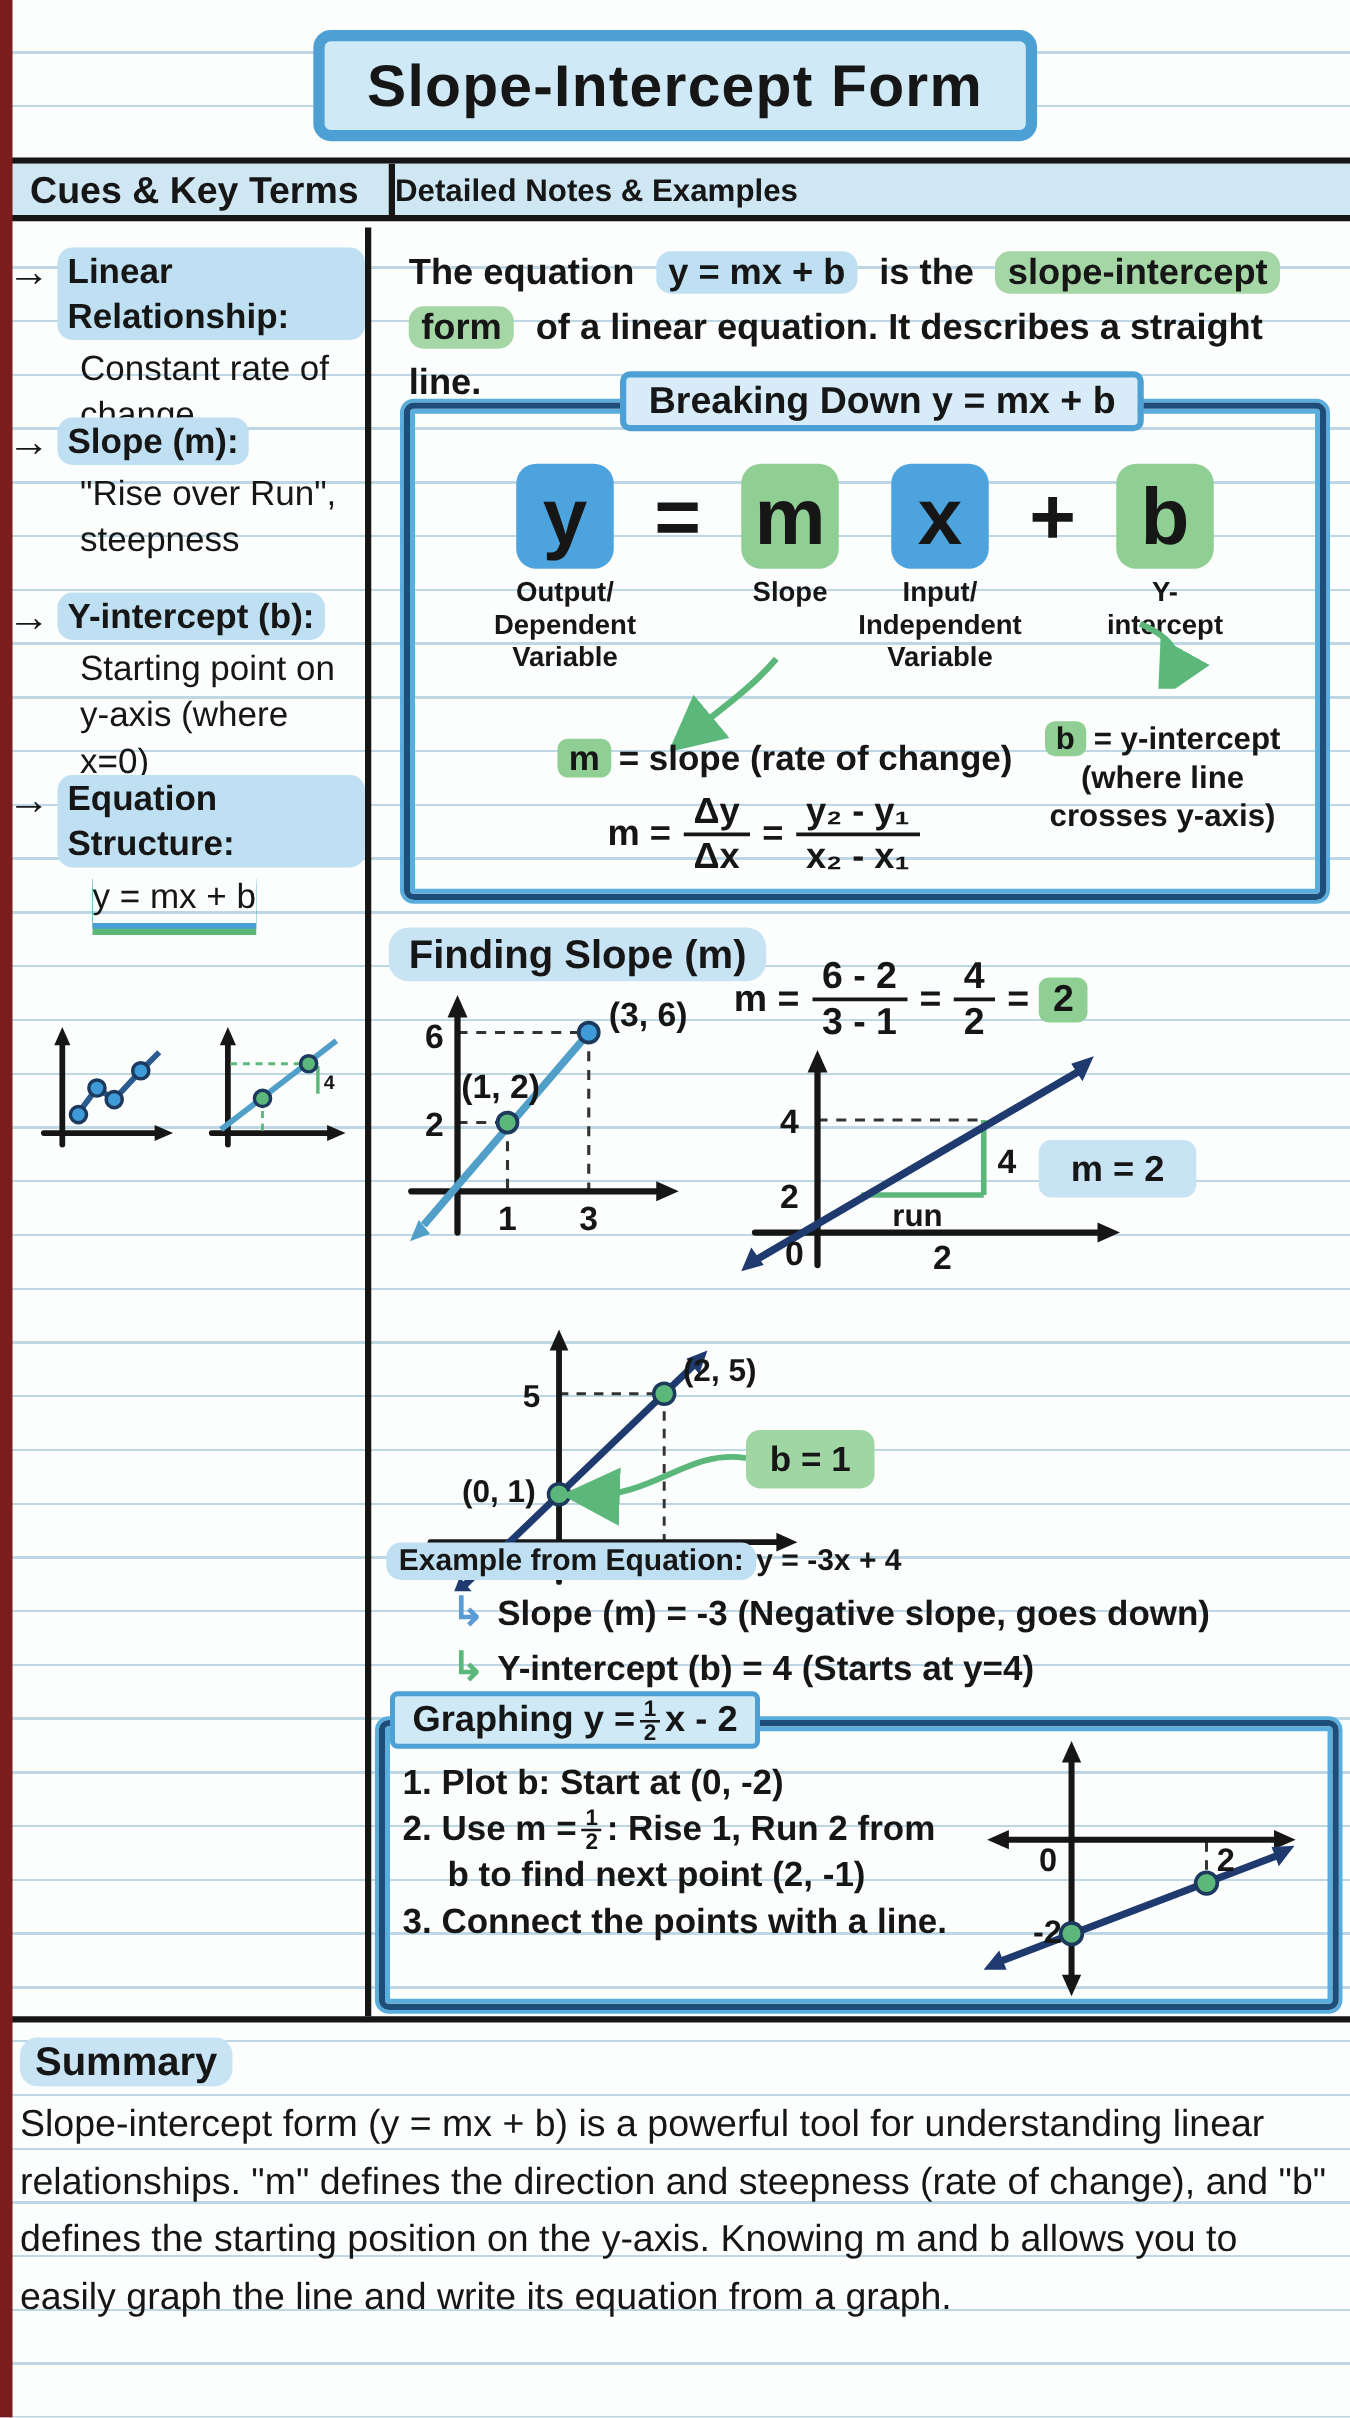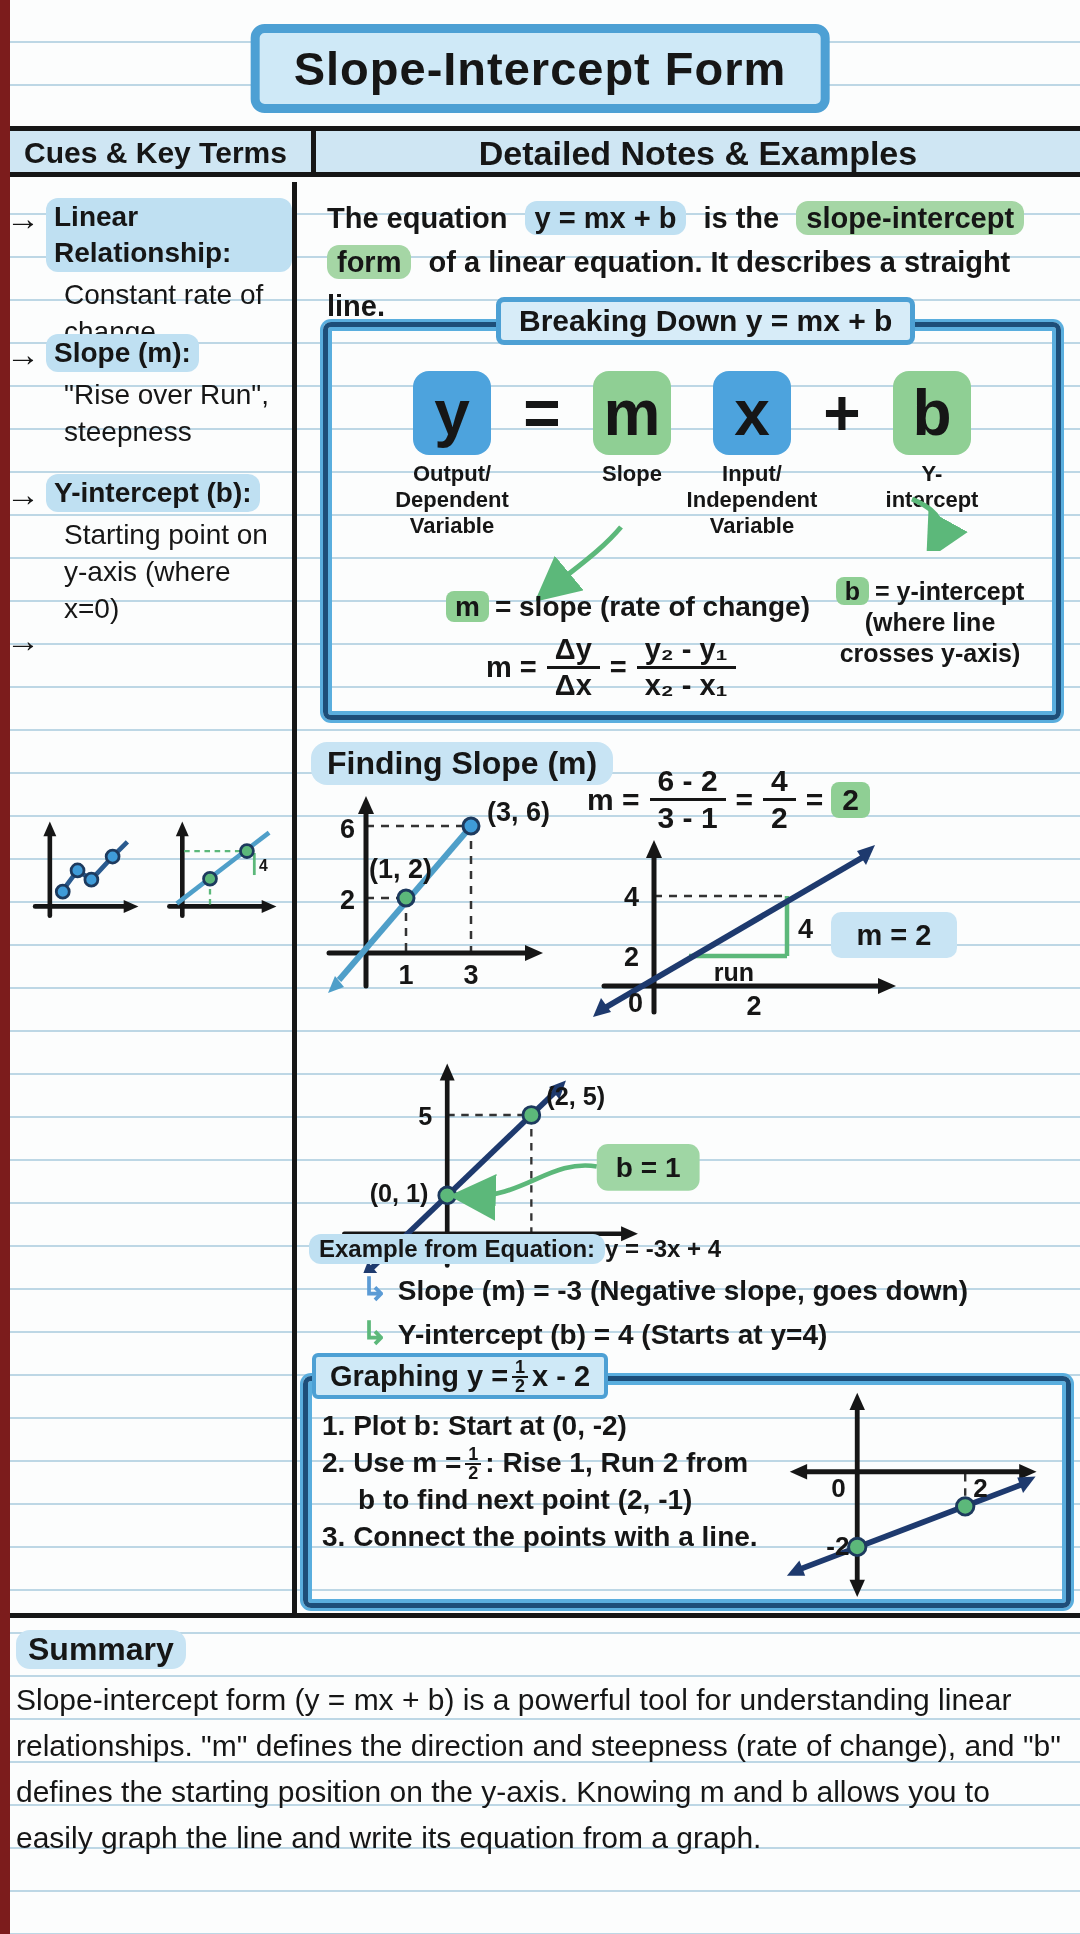--- a/index.html
+++ b/index.html
@@ -17,21 +17,21 @@
     background:#cfe9f7; border:9px solid #4da0d4; border-radius:14px;
     padding:8px 34px; font-size:47px; font-weight:bold; letter-spacing:1px;
     white-space:nowrap; z-index:3;
   }
 
   .notes-table { position:absolute; left:0; top:126px; width:1080px; height:1492px;
     border-top:5px solid #161616; border-bottom:5px solid #161616; }
   .col-headers { display:flex; height:46px; background:#cfe6f3; border-bottom:5px solid #161616; }
   .col-h-left { width:316px; border-right:5px solid #161616; text-align:center;
     font-size:30px; font-weight:bold; line-height:44px; }
-  .col-h-right { flex:1; text-align:center; font-size:34px; font-weight:bold; line-height:44px; }
+  .col-h-right { flex:1; font-size:25px; font-weight:bold; line-height:44px; }
   .col-divider { position:absolute; left:292px; top:51px; bottom:0; width:5px; background:#161616; }
 
   .left-col { position:absolute; left:0; top:51px; width:292px; bottom:0; }
   .right-col { position:absolute; left:297px; top:51px; right:0; bottom:0;padding-left:12px; }
 
   .cue { position:absolute; display:flex; align-items:flex-start; left:6px; }
   .cue-arrow { font-size:34px; font-weight:bold; line-height:40px; margin-right:6px; }
   .cue-term { display:inline-block; background:#bfe0f2; border-radius:12px; padding:1px 8px;
     font-size:28px; font-weight:bold; line-height:36px; }
   .cue-desc { font-size:28px; font-weight:normal; line-height:37px; margin:4px 0 0 18px; white-space:pre-line; }
@@ -144,20 +144,24 @@
         <span class="cue-arrow">→</span>
         <div>
           <span class="cue-term">Y-intercept (b):</span>
           <div class="cue-desc">Starting point on
 y-axis (where x=0)</div>
         </div>
       </div>
 
       <div class="cue" style="top:438px">
         <span class="cue-arrow">→</span>
+        <div>
+          <span class="cue-term">Equation Structure:</span>
+          <div class="cue-desc"><span class="eq-underline">y = mx + b</span></div>
+        </div>
       </div>
 
       <div class="sketch-row">
         <svg width="120" height="115" viewBox="0 0 130 120">
           <line x1="28" y1="110" x2="28" y2="18" stroke="#161616" stroke-width="5" stroke-linecap="round"></line>
           <polygon points="28,8 21,24 35,24" fill="#161616"></polygon>
           <line x1="12" y1="100" x2="114" y2="100" stroke="#161616" stroke-width="5" stroke-linecap="round"></line>
           <polygon points="124,100 108,93 108,107" fill="#161616"></polygon>
           <polyline points="38,88 58,61 73,71 96,46 112,30" fill="none" stroke="#2a5b8f" stroke-width="5"></polyline>
           <circle cx="42" cy="84" r="7" fill="#3f9bd8" stroke="#1d3a5e" stroke-width="3"></circle>

